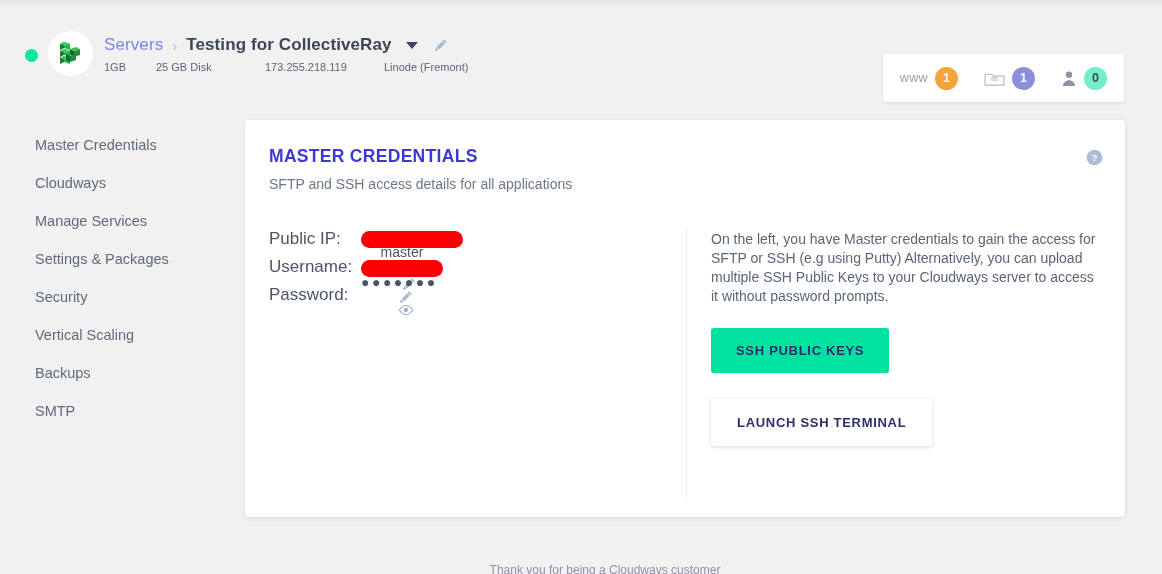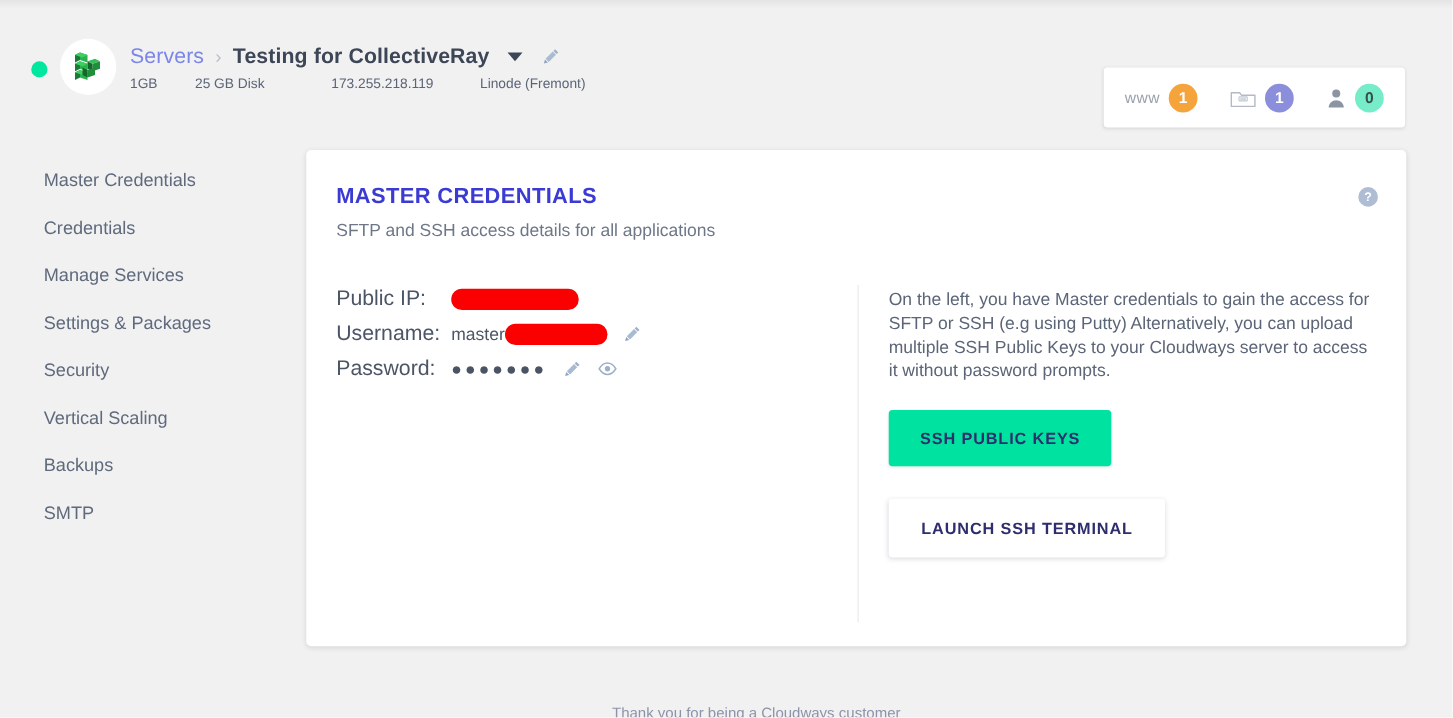--- a/index.html
+++ b/index.html
@@ -232,20 +232,21 @@
   .cred-label {
     width: 92px;
     font-size: 17px;
     color: #4c5566;
   }
   .cred-value {
     display: flex;
     align-items: center;
     font-size: 14px;
     color: #4c5566;
+    flex-direction: column;
   }
   .redacted {
     display: inline-block;
     height: 17px;
     background: #fb0000;
     border-radius: 9px;
   }
   .redact-ip { width: 102px; }
   .redact-user { width: 82px; }
   .dots {
@@ -416,21 +417,21 @@
           </svg>
         </span>
         <span class="badge teal">0</span>
       </div>
 
     </div>
   </div>
 
   <div class="sidebar">
     <div class="sidebar-item">Master Credentials</div>
-    <div class="sidebar-item">Credentials</div>
+    <div class="sidebar-item">Cloudways</div>
     <div class="sidebar-item">Manage Services</div>
     <div class="sidebar-item">Settings &amp; Packages</div>
     <div class="sidebar-item">Security</div>
     <div class="sidebar-item">Vertical Scaling</div>
     <div class="sidebar-item">Backups</div>
     <div class="sidebar-item">SMTP</div>
   </div>
 
   <div class="card">
 

